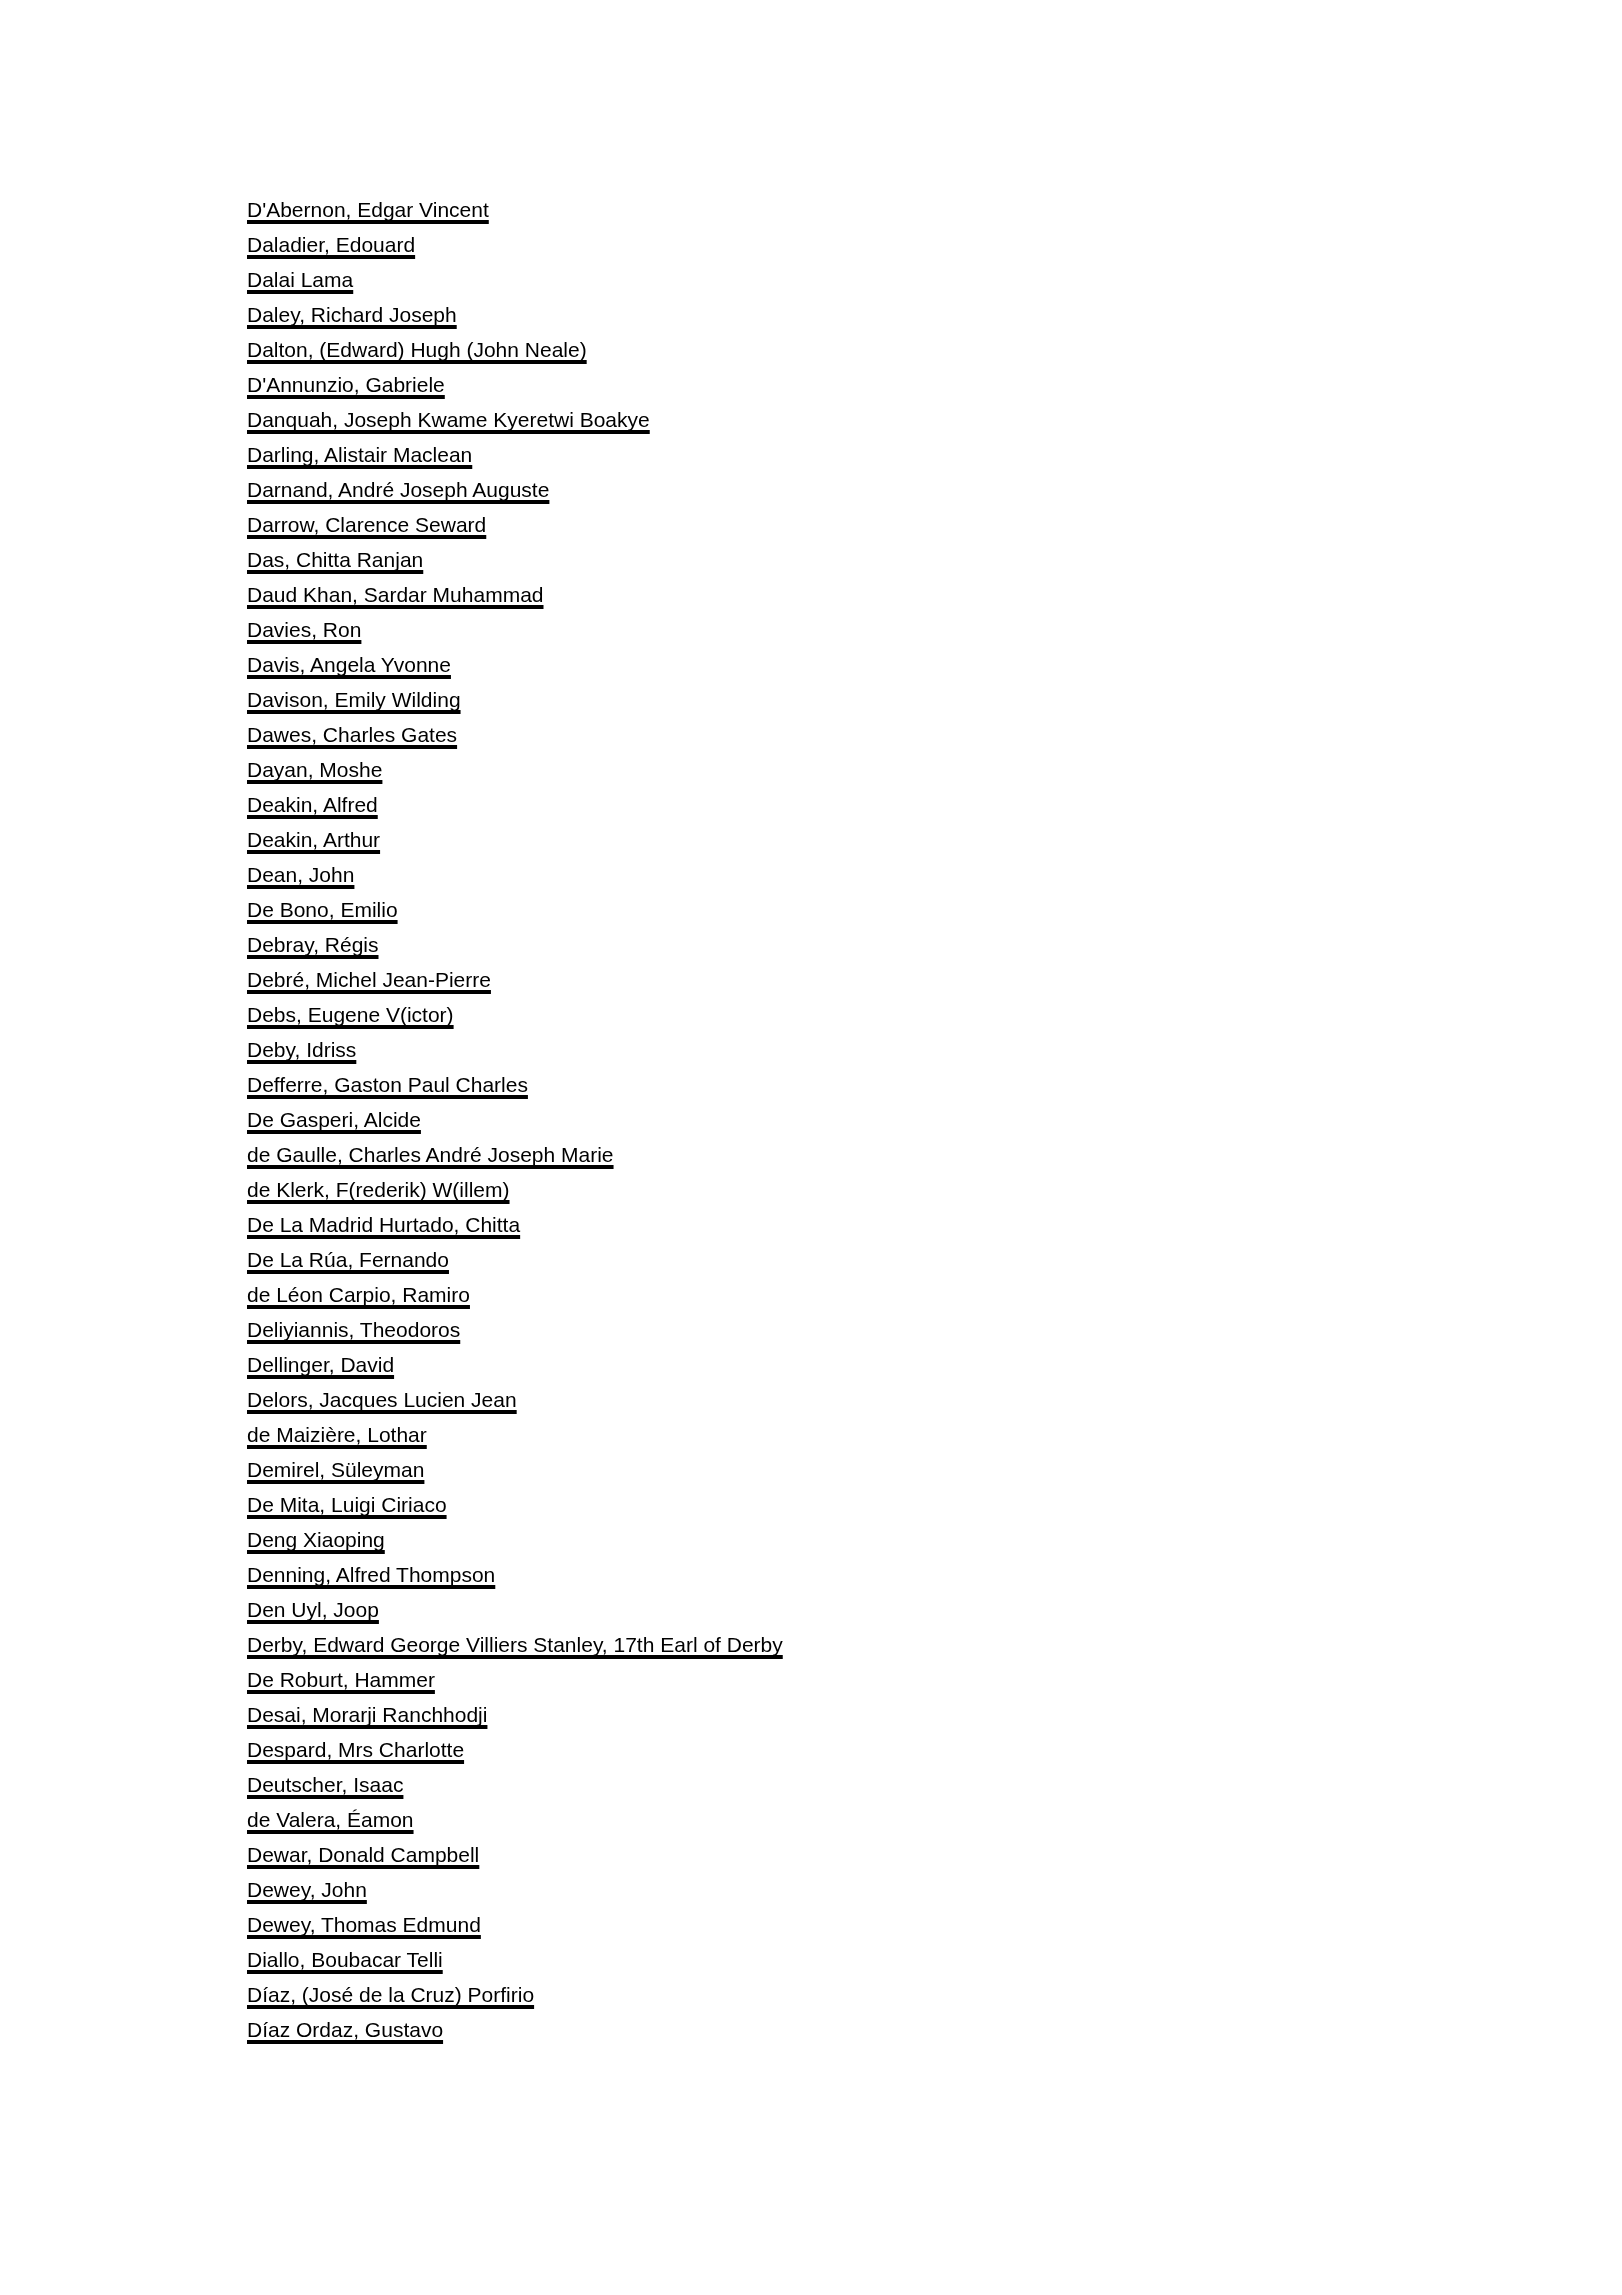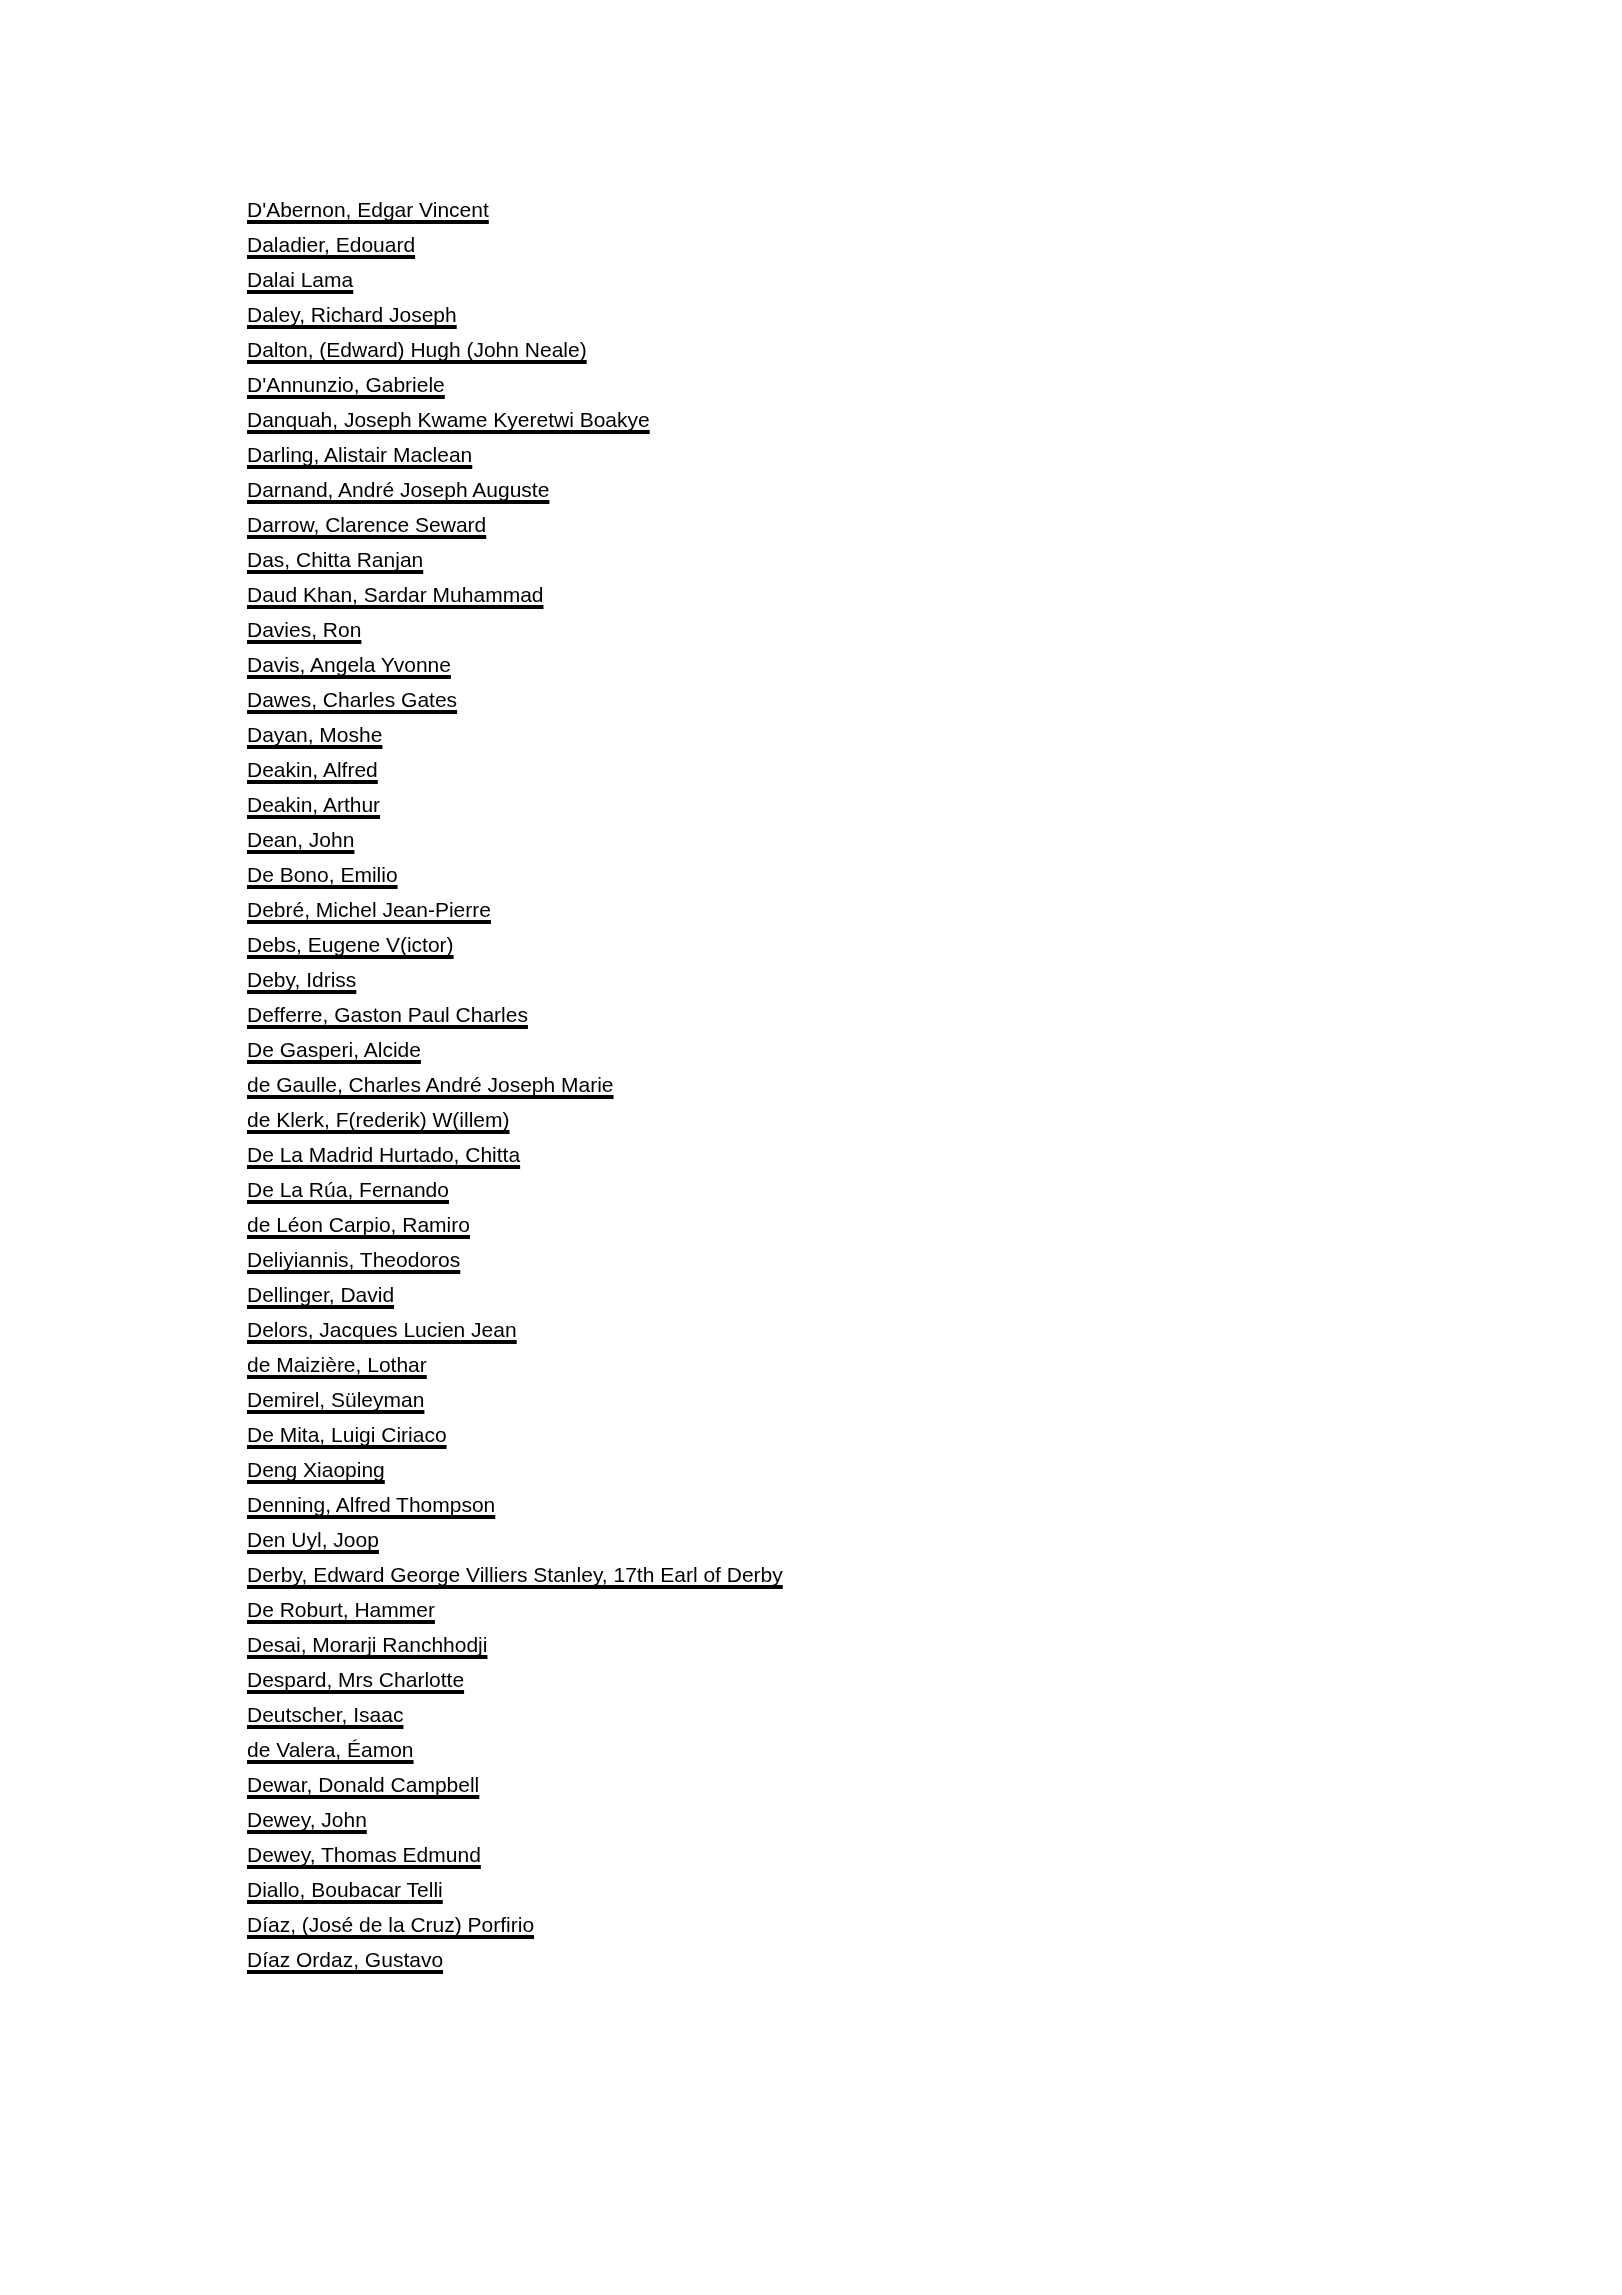--- a/index.html
+++ b/index.html
@@ -53,26 +53,28 @@
       <a class="name-link">Dalton, (Edward) Hugh (John Neale)</a>
       <a class="name-link">D'Annunzio, Gabriele</a>
       <a class="name-link">Danquah, Joseph Kwame Kyeretwi Boakye</a>
       <a class="name-link">Darling, Alistair Maclean</a>
       <a class="name-link">Darnand, André Joseph Auguste</a>
       <a class="name-link">Darrow, Clarence Seward</a>
       <a class="name-link">Das, Chitta Ranjan</a>
       <a class="name-link">Daud Khan, Sardar Muhammad</a>
       <a class="name-link">Davies, Ron</a>
       <a class="name-link">Davis, Angela Yvonne</a>
+      <a class="name-link">Davison, Emily Wilding</a>
       <a class="name-link">Dawes, Charles Gates</a>
       <a class="name-link">Dayan, Moshe</a>
       <a class="name-link">Deakin, Alfred</a>
       <a class="name-link">Deakin, Arthur</a>
       <a class="name-link">Dean, John</a>
       <a class="name-link">De Bono, Emilio</a>
+      <a class="name-link">Debray, Régis</a>
       <a class="name-link">Debré, Michel Jean-Pierre</a>
       <a class="name-link">Debs, Eugene V(ictor)</a>
       <a class="name-link">Deby, Idriss</a>
       <a class="name-link">Defferre, Gaston Paul Charles</a>
       <a class="name-link">De Gasperi, Alcide</a>
       <a class="name-link">de Gaulle, Charles André Joseph Marie</a>
       <a class="name-link">de Klerk, F(rederik) W(illem)</a>
       <a class="name-link">De La Madrid Hurtado, Chitta</a>
       <a class="name-link">De La Rúa, Fernando</a>
       <a class="name-link">de Léon Carpio, Ramiro</a>

